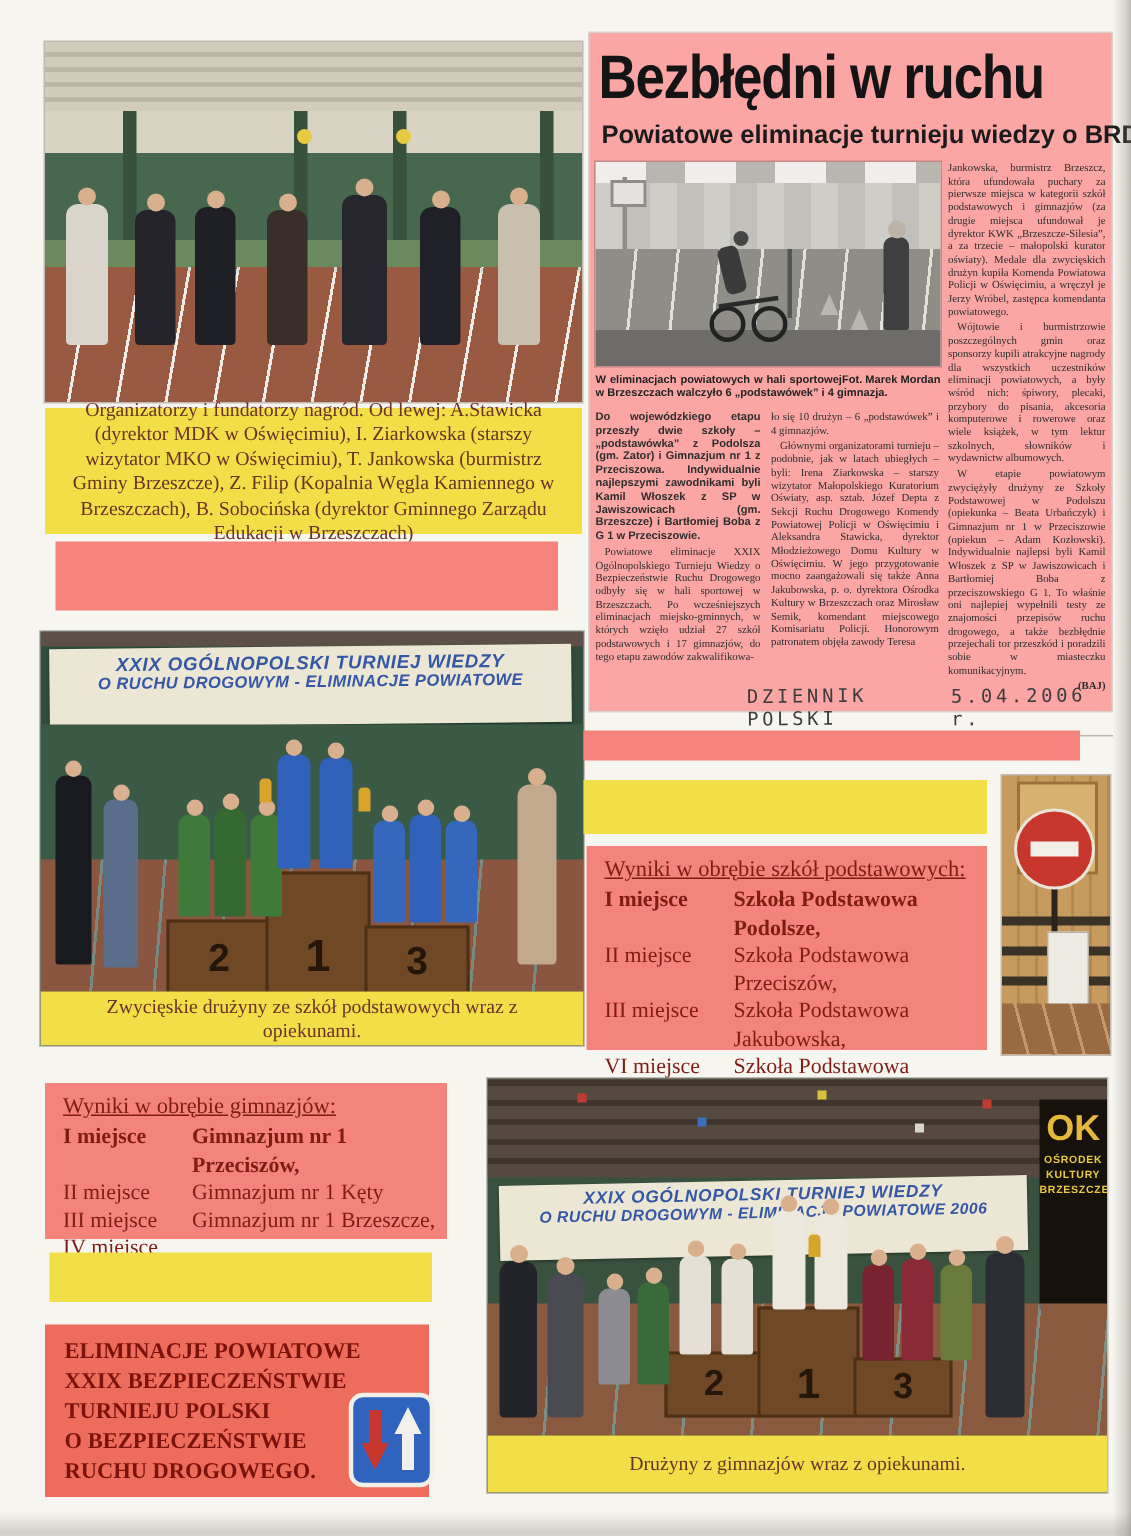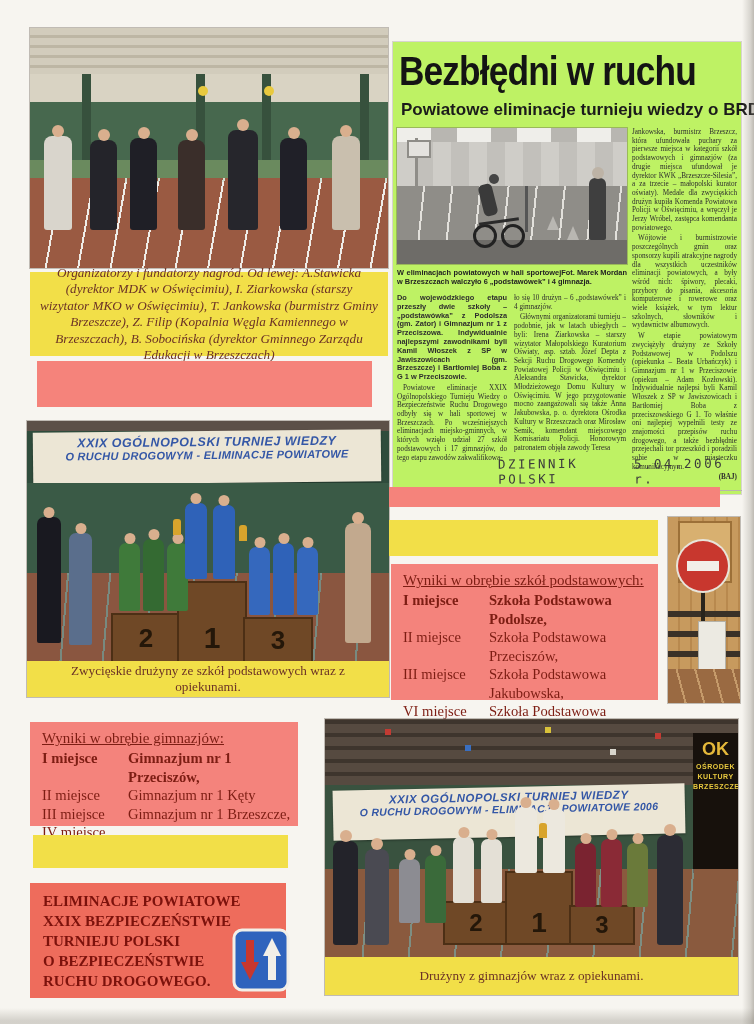--- a/index.html
+++ b/index.html
@@ -20,21 +20,21 @@
 
   
   .photo{position:absolute;overflow:hidden;box-shadow:0 0 0 1px rgba(90,80,70,.35);}
   .fg{position:absolute;border-radius:8px 8px 3px 3px;}
   .fg .hd{position:absolute;left:50%;transform:translateX(-50%);top:-11px;width:12px;height:12px;
           border-radius:50%;background:#d9af8e;}
   .fg.k{border-radius:7px 7px 2px 2px;}
   .fg.k .hd{width:11px;height:11px;top:-10px;}
 
   
-  .article{position:absolute;left:393px;top:42px;width:348px;height:452px;background:#bef264;
+  .article{position:absolute;left:393px;top:22px;width:348px;height:452px;background:#fca5a5;
            box-shadow:0 0 0 1px rgba(120,115,105,.25);}
   .headline{position:absolute;left:6px;top:6px;font-family:"Liberation Sans",sans-serif;
             font-weight:bold;font-size:41px;letter-spacing:-1px;color:#141414;
             transform:scaleX(.86);transform-origin:0 50%;white-space:nowrap;}
   .subhead{position:absolute;left:8px;top:58px;font-family:"Liberation Sans",sans-serif;
            font-weight:bold;font-size:17px;color:#1b1b1b;white-space:nowrap;}
   .newsbody{font-size:7.2px;line-height:8.7px;text-align:justify;color:#2d2d2d;overflow:hidden;}
   .newsbody p{margin:0 0 2px 0;text-indent:6px;}
   .newsbody p.noind{text-indent:0;}
   .lead{font-family:"Liberation Sans",sans-serif;font-weight:bold;font-size:7.4px;line-height:8.8px;}
@@ -63,21 +63,21 @@
           box-shadow:0 1px 2px rgba(0,0,0,.35);}
   .banner .b1{display:block;font-size:12.5px;margin-top:4px;letter-spacing:.5px;}
   .banner .b2{display:block;font-size:11px;letter-spacing:.3px;}
 
   .podium{position:absolute;background:#6f4826;border:2px solid #4c2f15;color:#241709;
           font-family:"Liberation Sans",sans-serif;font-weight:bold;text-align:center;}
 
   
   .okstrip{position:absolute;background:#17110c;color:#e8c93f;text-align:center;
            font-family:"Liberation Sans",sans-serif;}
-  .okstrip .logo{display:block;font-size:18px;font-weight:bold;margin-top:6px;color:#e4b83a;}
+  .okstrip .logo{display:block;font-size:24px;font-weight:bold;margin-top:6px;color:#e4b83a;}
   .okstrip .okl{display:block;font-size:7px;font-weight:bold;letter-spacing:.5px;margin-top:3px;color:#e8c93f;}
 
   .cone{position:absolute;width:0;height:0;border-left:6px solid transparent;
         border-right:6px solid transparent;border-bottom:14px solid #b9b7b2;}
 </style>
 </head>
 <body>
 
 <div class="page">
 
@@ -110,21 +110,21 @@
         <span class="hd"></span>
       </div>
     <div class="fg" style="left:250px;top:110px;width:27px;height:92px;background:#202028;">
         <span class="hd"></span>
       </div>
     <div class="fg" style="left:302px;top:108px;width:28px;height:94px;background:#c9bfae;">
         <span class="hd"></span>
       </div>
   </div>
 
-  <div class="abs ybox" style="left:30px;top:272px;width:358px;height:84px;display:flex;align-items:center;font-style:italic;">
+  <div class="abs ybox" style="left:30px;top:272px;width:358px;height:84px;display:flex;align-items:center;">
     <p class="caption-text" style="margin:0 10px;">Organizatorzy i fundatorzy nagród. Od lewej: A.Stawicka (dyrektor MDK w Oświęcimiu), I. Ziarkowska (starszy wizytator MKO w Oświęcimiu), T. Jankowska (burmistrz Gminy Brzeszcze), Z. Filip (Kopalnia Węgla Kamiennego w Brzeszczach), B. Sobocińska (dyrektor Gminnego Zarządu Edukacji w Brzeszczach)</p>
   </div>
 
   <div class="abs sbar" style="left:37px;top:361px;width:335px;height:46px;"></div>
 
   <div class="photo" style="left:27px;top:421px;width:362px;height:276px;background:#2f4c3c;">
     <div class="abs" style="left:0;top:0;width:362px;height:10px;background:#5c5048;"></div>
     <div class="banner" style="left:6px;top:10px;width:348px;height:52px;transform:rotate(-.6deg);">
       <span class="b1">XXIX OGÓLNOPOLSKI TURNIEJ WIEDZY</span>
       <span class="b2">O RUCHU DROGOWYM - ELIMINACJE POWIATOWE</span>

